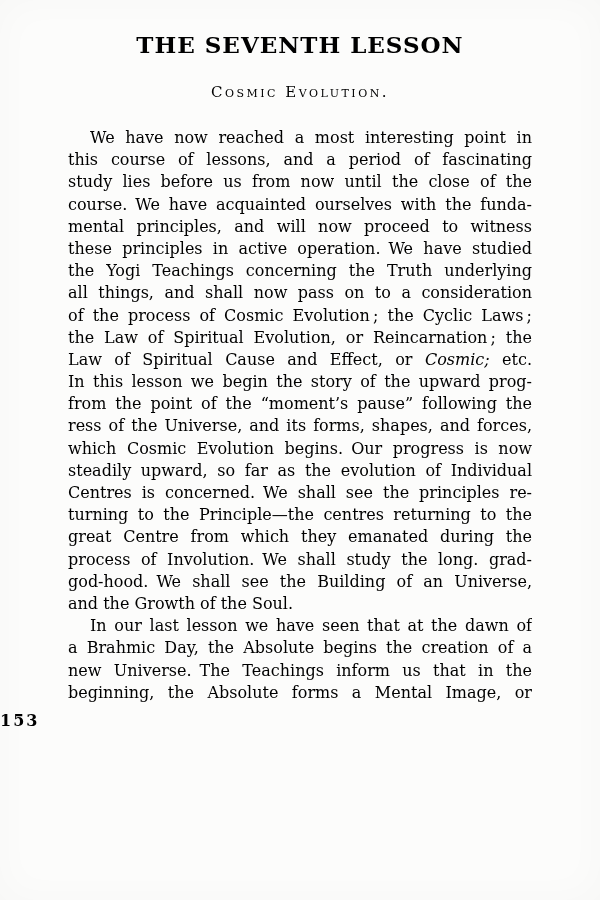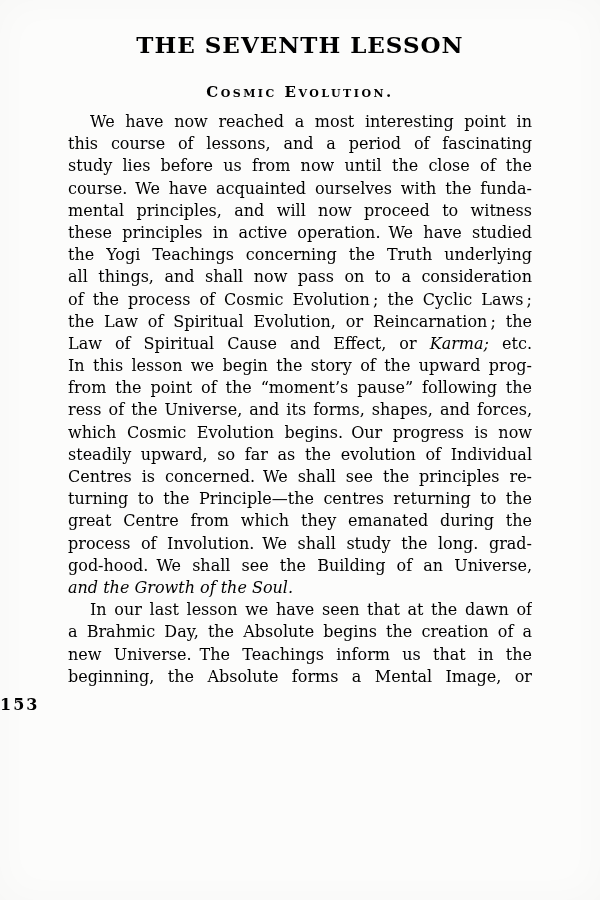--- a/index.html
+++ b/index.html
@@ -20,37 +20,36 @@
     letter-spacing: 1px;
     line-height: 30px;
   }
   .subtitle {
     margin-top: 23px;
     text-align: center;
     font-size: 15px;
     font-variant: small-caps;
     letter-spacing: 2.5px;
     line-height: 18px;
-    font-weight: bold;
   }
   .body-block {
-    margin: 10px auto 0 auto;
+    margin: 26px auto 0 auto;
     width: 464px;
   }
   .line {
     font-size: 16px;
     line-height: 22.2px;
     height: 22.2px;
     text-align: justify;
     text-align-last: justify;
     overflow: hidden;
     white-space: nowrap;
   }
   .line.indent { text-indent: 22px; }
-  .line.no-justify { text-align-last: left; font-style: italic; }
+  .line.no-justify { text-align-last: left; }
   .line .italic { font-style: italic; }
   .page-number {
     margin-top: 7px;
     font-size: 16px;
     font-weight: bold;
     letter-spacing: 2px;
   }
   
   .page::after {
     content: "";
@@ -72,21 +71,21 @@
       <div class="line indent"><span>We have now reached a most interesting point in</span></div>
       <div class="line"><span>this course of lessons, and a period of fascinating</span></div>
       <div class="line"><span>study lies before us from now until the close of the</span></div>
       <div class="line"><span>course. We have acquainted ourselves with the funda-</span></div>
       <div class="line"><span>mental principles, and will now proceed to witness</span></div>
       <div class="line"><span>these principles in active operation. We have studied</span></div>
       <div class="line"><span>the Yogi Teachings concerning the Truth underlying</span></div>
       <div class="line"><span>all things, and shall now pass on to a consideration</span></div>
       <div class="line"><span>of the process of Cosmic Evolution ; the Cyclic Laws ;</span></div>
       <div class="line"><span>the Law of Spiritual Evolution, or Reincarnation ; the</span></div>
-      <div class="line"><span>Law of Spiritual Cause and Effect, or </span><span class="italic">Karma;</span><span> etc.</span></div>
+      <div class="line"><span>Law of Spiritual Cause and Effect, or </span><span class="italic">Cosmic;</span><span> etc.</span></div>
       <div class="line"><span>In this lesson we begin the story of the upward prog-</span></div>
       <div class="line"><span>from the point of the “moment’s pause” following the</span></div>
       <div class="line"><span>ress of the Universe, and its forms, shapes, and forces,</span></div>
       <div class="line"><span>which Cosmic Evolution begins. Our progress is now</span></div>
       <div class="line"><span>steadily upward, so far as the evolution of Individual</span></div>
       <div class="line"><span>Centres is concerned. We shall see the principles re-</span></div>
       <div class="line"><span>turning to the Principle—the centres returning to the</span></div>
       <div class="line"><span>great Centre from which they emanated during the</span></div>
       <div class="line"><span>process of Involution. We shall study the long. grad-</span></div>
       <div class="line"><span>god-hood. We shall see the Building of an Universe,</span></div>

